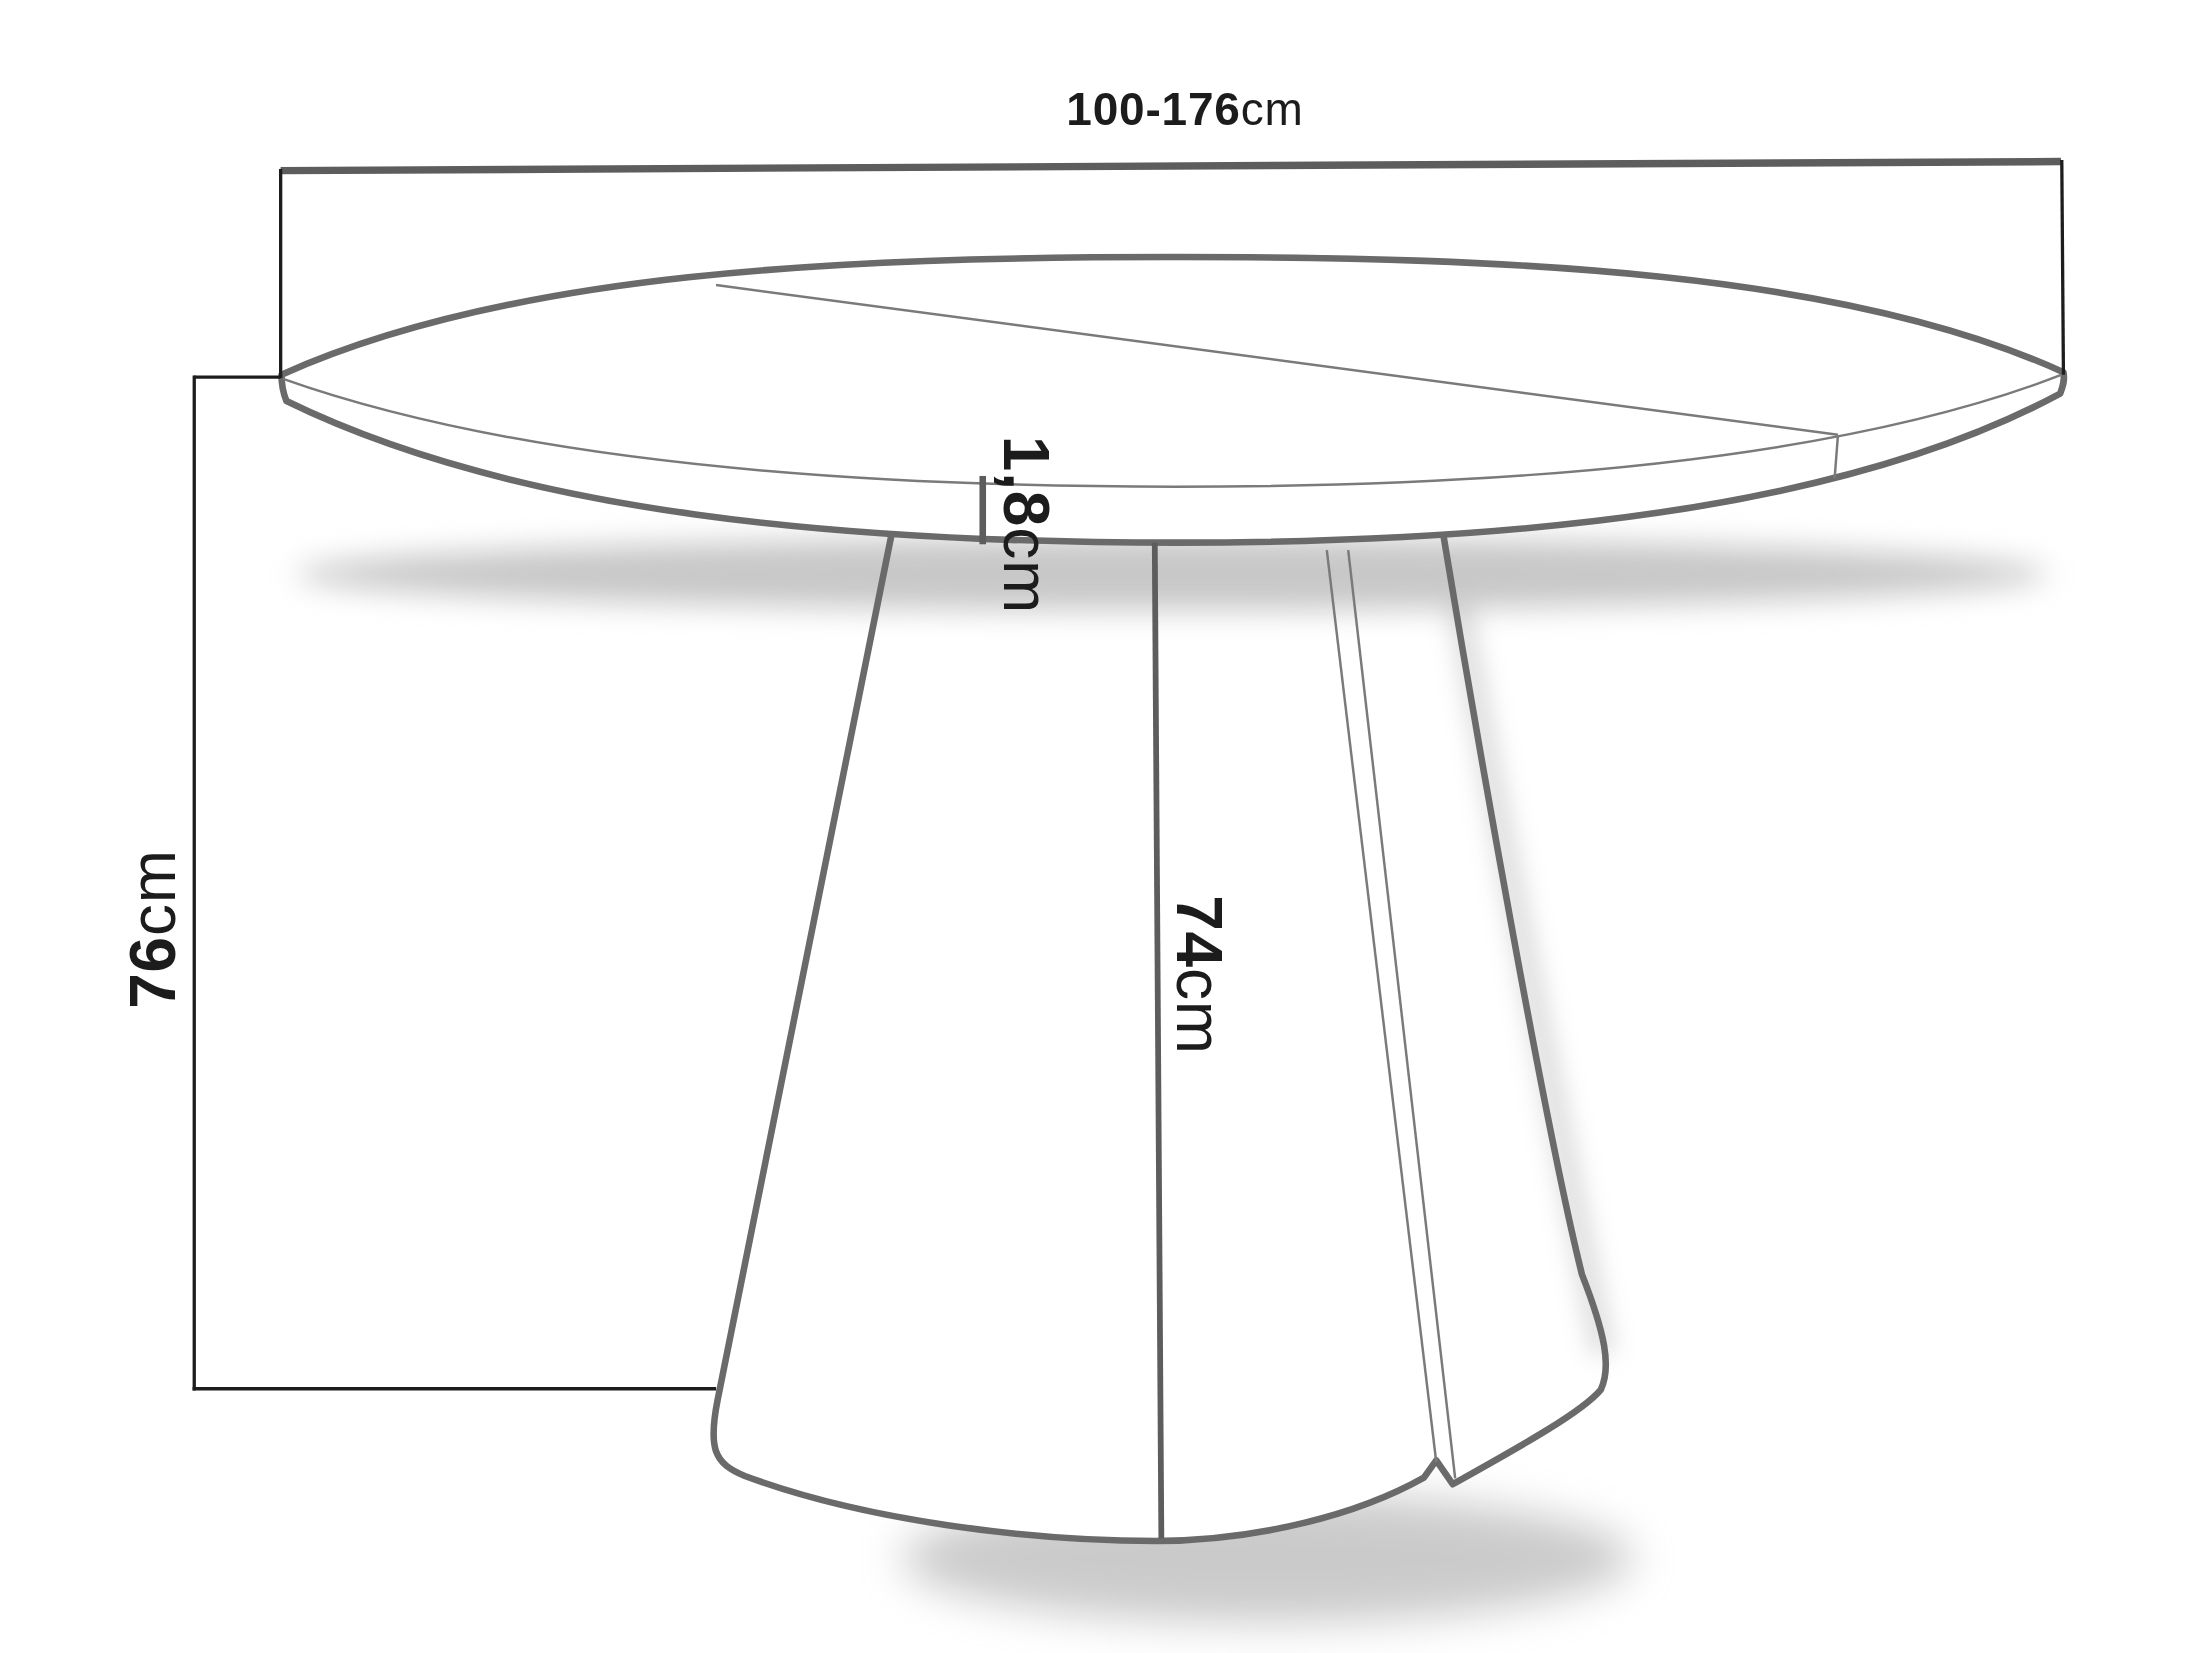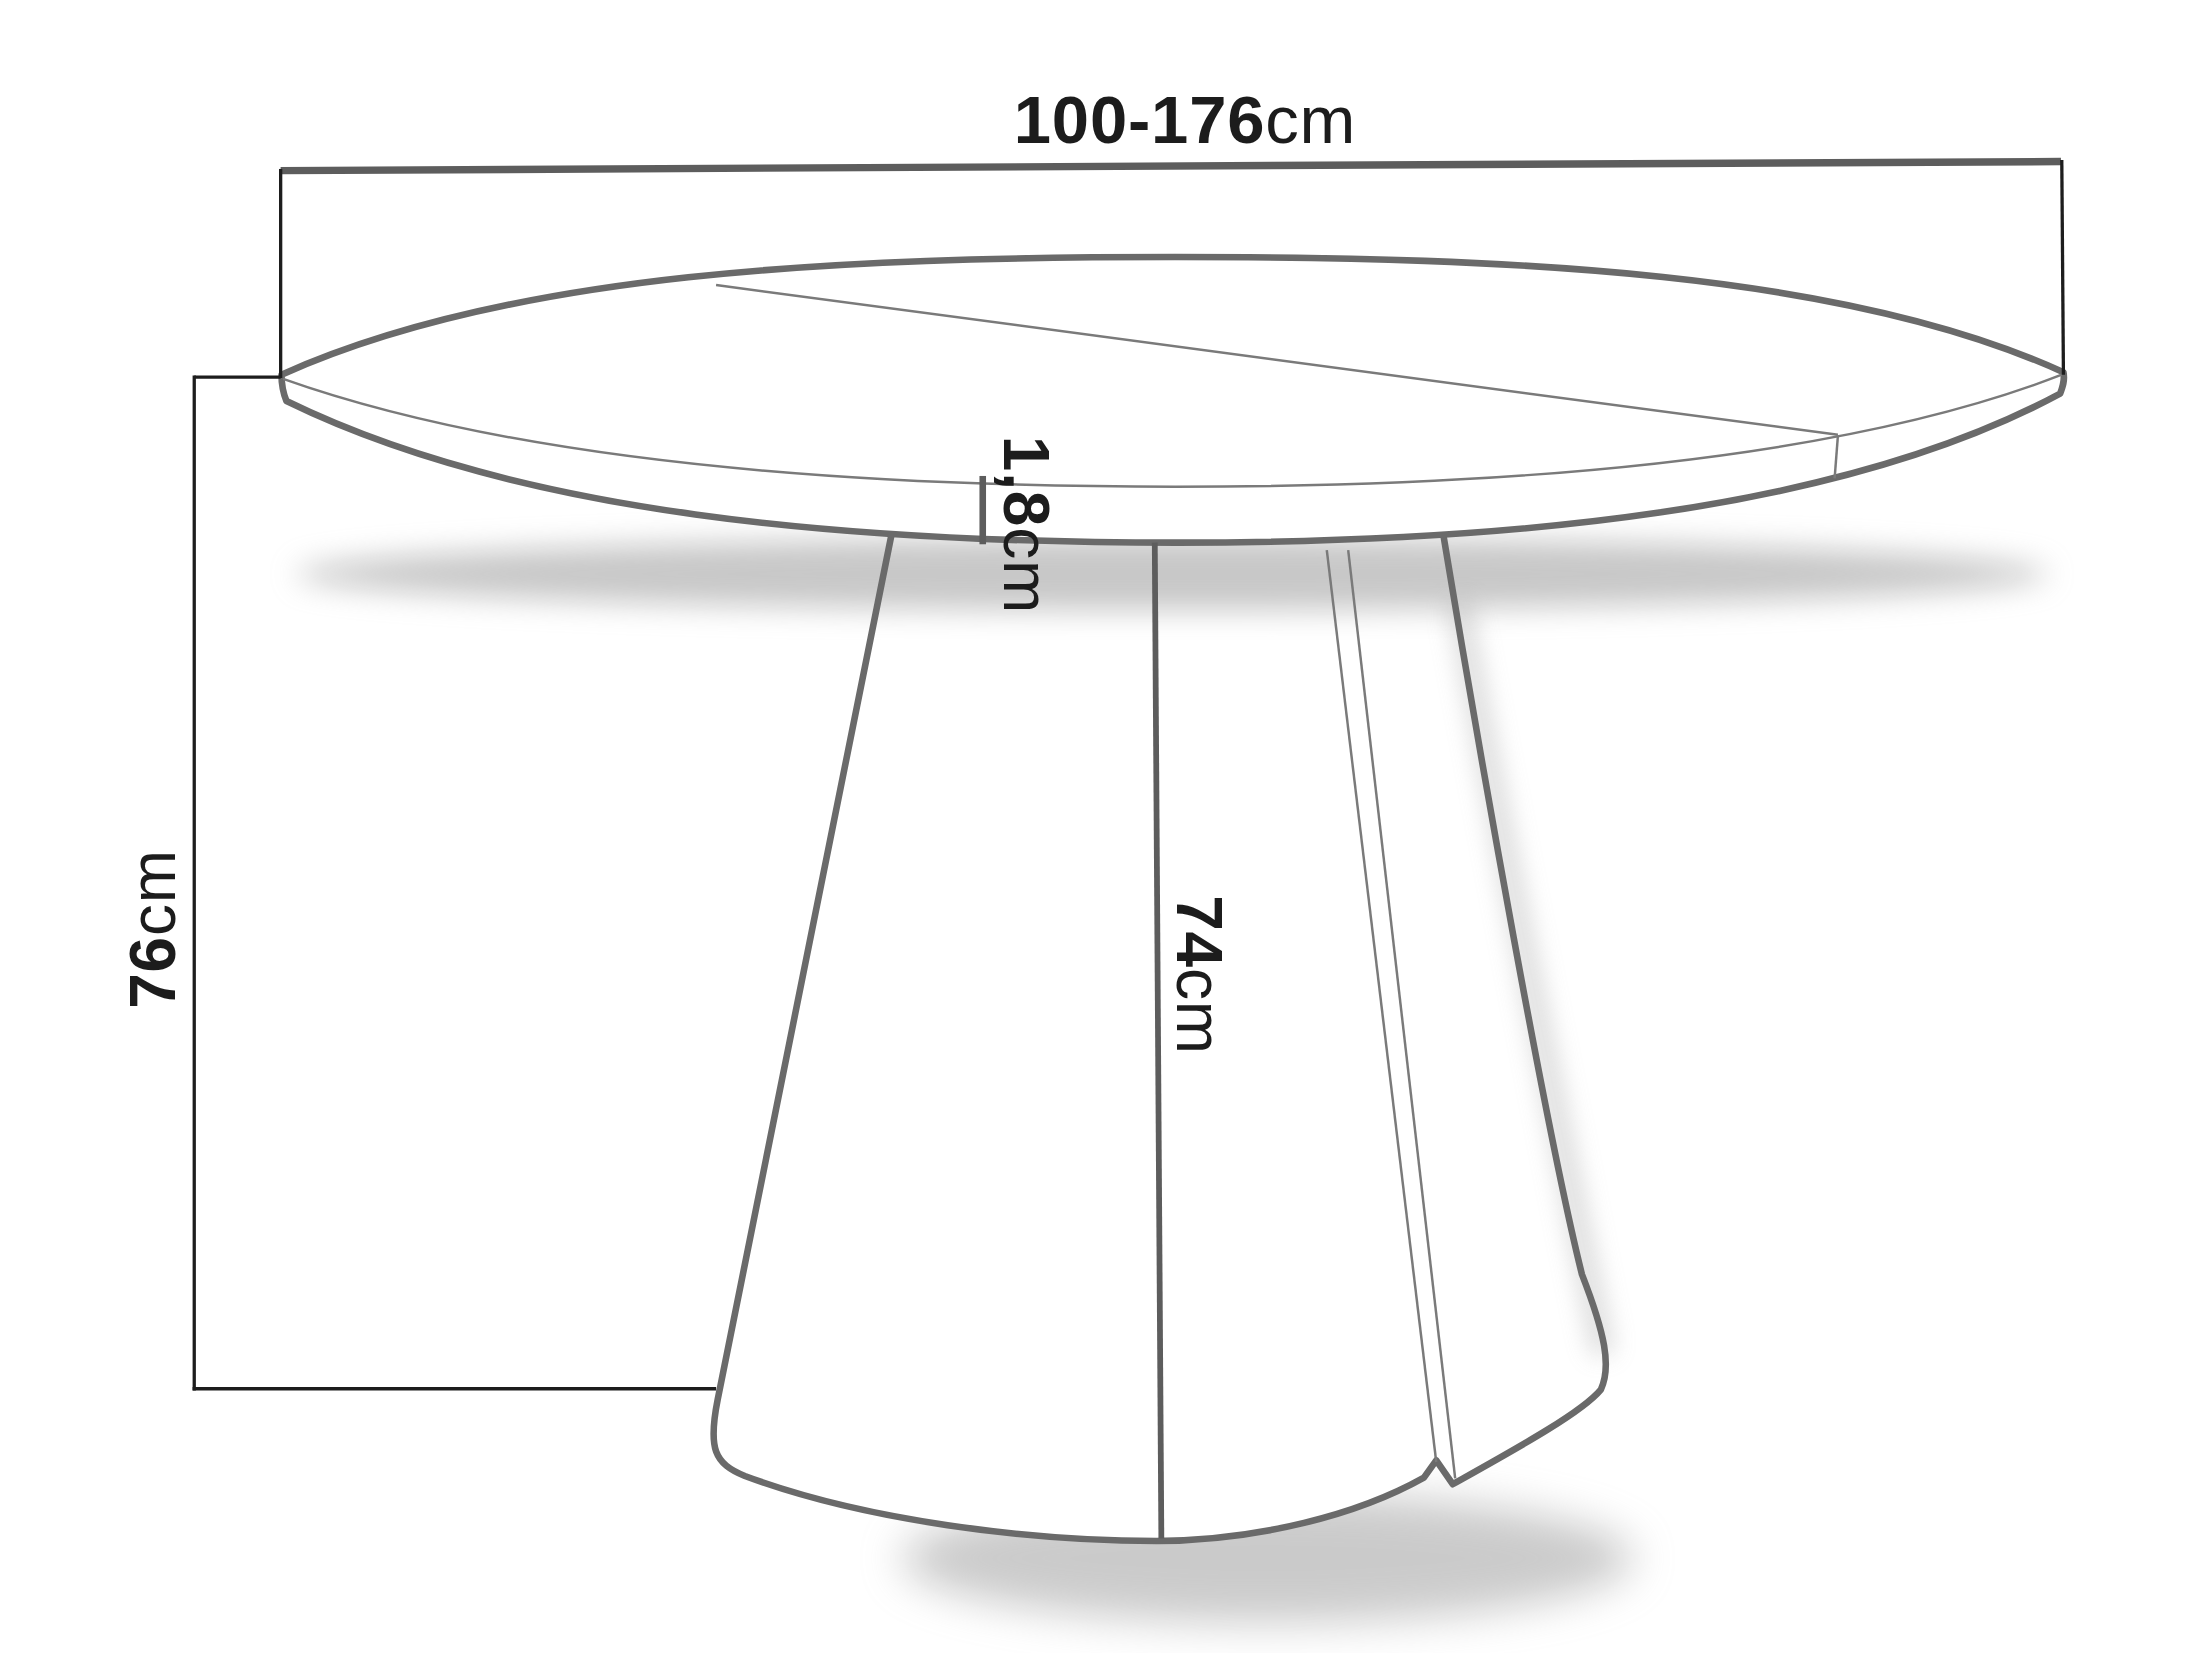--- a/index.html
+++ b/index.html
@@ -4,21 +4,21 @@
 <style>
   html,body{margin:0;padding:0;background:#ffffff;}
   body{width:2205px;height:1654px;overflow:hidden;
        font-family:"Liberation Sans", sans-serif;}
   .stage{position:relative;width:2205px;height:1654px;background:var(--c-background,#fff);}
   svg.drawing{position:absolute;left:0;top:0;}
   .dim-label{position:absolute;white-space:nowrap;line-height:1;
              color:var(--c-text,#1c1c1c);letter-spacing:0.8px;}
   .dim-label .num{font-weight:700;}
   .dim-label .unit{font-weight:400;}
-  .lbl-width{font-size:67px;transform:translate(-50%,0);}
+  .lbl-width{font-size:46px;transform:translate(-50%,0);}
   .lbl-height{font-size:64px;transform:translate(-50%,-50%) rotate(-90deg);}
   .lbl-thickness{font-size:64px;transform:translate(-50%,-50%) rotate(90deg);}
   .lbl-leg{font-size:64px;transform:translate(-50%,-50%) rotate(90deg);}
   .outline{fill:none;stroke:var(--c-outline,#6a6a6a);}
   .thin{fill:none;stroke:var(--c-outline-thin,#7a7a7a);}
   .dimline-thin{fill:none;stroke:var(--c-dimension,#1d1d1d);}
   .dimline-thick{fill:none;stroke:var(--c-dimension-thick,#5d5d5d);}
 </style>
 </head>
 <body>

